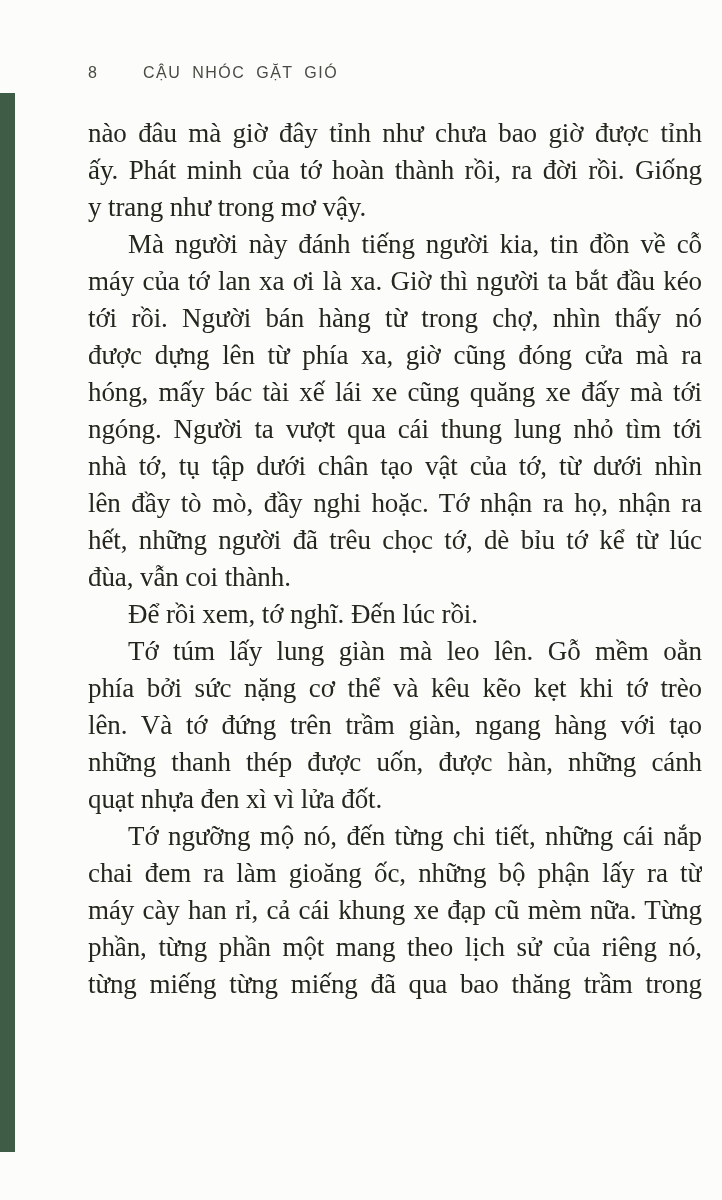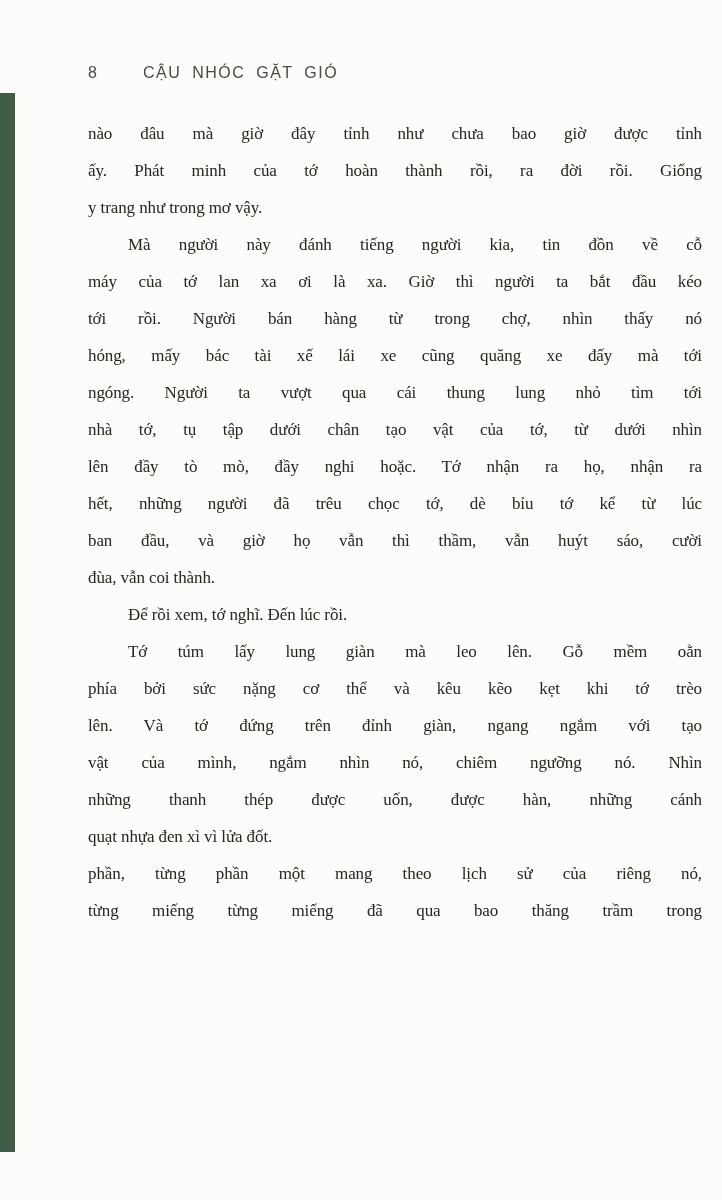--- a/index.html
+++ b/index.html
@@ -44,21 +44,21 @@
   }
   .running-head .title {
     word-spacing: 5px;
   }
   .body-text {
     position: absolute;
     left: 88px;
     top: 115px;
     width: 614px;
     color: var(--body_text);
-    font-size: 17px;
+    font-size: 27px;
     letter-spacing: -0.1px;
   }
   .line {
     height: 37px;
     line-height: 37px;
     overflow: hidden;
     white-space: normal;
   }
   .line.j {
     text-align: justify;
@@ -86,31 +86,33 @@
     <span class="title">CẬU NHÓC GẶT GIÓ</span>
   </header>
 
   <main class="body-text">
     <div class="line j">nào đâu mà giờ đây tỉnh như chưa bao giờ được tỉnh</div>
     <div class="line j">ấy. Phát minh của tớ hoàn thành rồi, ra đời rồi. Giống</div>
     <div class="line end">y trang như trong mơ vậy.</div>
     <div class="line j ind">Mà người này đánh tiếng người kia, tin đồn về cỗ</div>
     <div class="line j">máy của tớ lan xa ơi là xa. Giờ thì người ta bắt đầu kéo</div>
     <div class="line j">tới rồi. Người bán hàng từ trong chợ, nhìn thấy nó</div>
+    <div class="line j">được dựng lên từ phía xa, giờ cũng đóng cửa mà ra</div>
     <div class="line j">hóng, mấy bác tài xế lái xe cũng quăng xe đấy mà tới</div>
     <div class="line j">ngóng. Người ta vượt qua cái thung lung nhỏ tìm tới</div>
     <div class="line j">nhà tớ, tụ tập dưới chân tạo vật của tớ, từ dưới nhìn</div>
     <div class="line j">lên đầy tò mò, đầy nghi hoặc. Tớ nhận ra họ, nhận ra</div>
     <div class="line j">hết, những người đã trêu chọc tớ, dè bỉu tớ kể từ lúc</div>
-    <div class="line j">ban đầu, và giờ họ vẫn thì thầm, vẫn huýt sáo, cười</div>
     <div class="line end">đùa, vẫn coi thành.</div>
     <div class="line end ind">Để rồi xem, tớ nghĩ. Đến lúc rồi.</div>
     <div class="line j ind">Tớ túm lấy lung giàn mà leo lên. Gỗ mềm oằn</div>
     <div class="line j">phía bởi sức nặng cơ thể và kêu kẽo kẹt khi tớ trèo</div>
-    <div class="line j">lên. Và tớ đứng trên đỉnh giàn, ngang ngắm với tạo</div>
-    <div class="line j">vật của mình, ngắm nhìn nó, chiêm ngưỡng nó. Nhìn</div>
+    <div class="line j">lên. Và tớ đứng trên trầm giàn, ngang hàng với tạo</div>
     <div class="line j">những thanh thép được uốn, được hàn, những cánh</div>
     <div class="line end">quạt nhựa đen xì vì lửa đốt.</div>
+    <div class="line j ind">Tớ ngưỡng mộ nó, đến từng chi tiết, những cái nắp</div>
+    <div class="line j">chai đem ra làm gioăng ốc, những bộ phận lấy ra từ</div>
+    <div class="line j">máy cày han rỉ, cả cái khung xe đạp cũ mèm nữa. Từng</div>
     <div class="line j">phần, từng phần một mang theo lịch sử của riêng nó,</div>
     <div class="line j">từng miếng từng miếng đã qua bao thăng trầm trong</div>
   </main>
 
 </div>
 
 </body></html>

